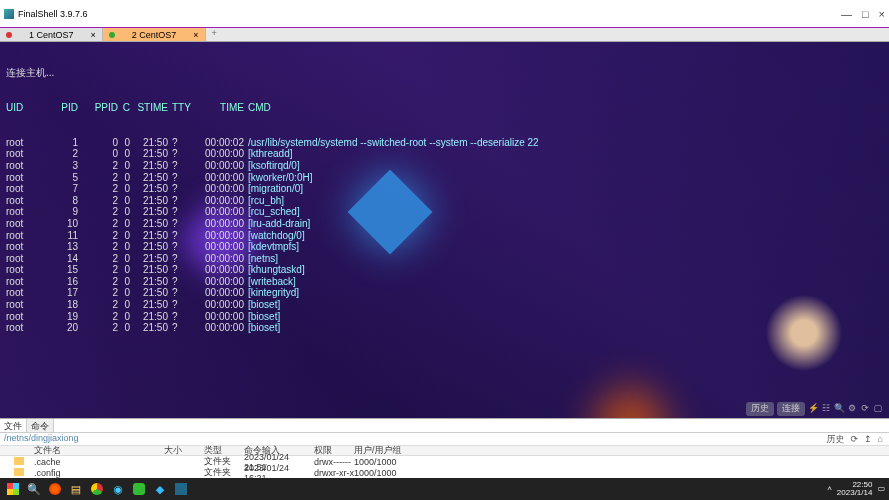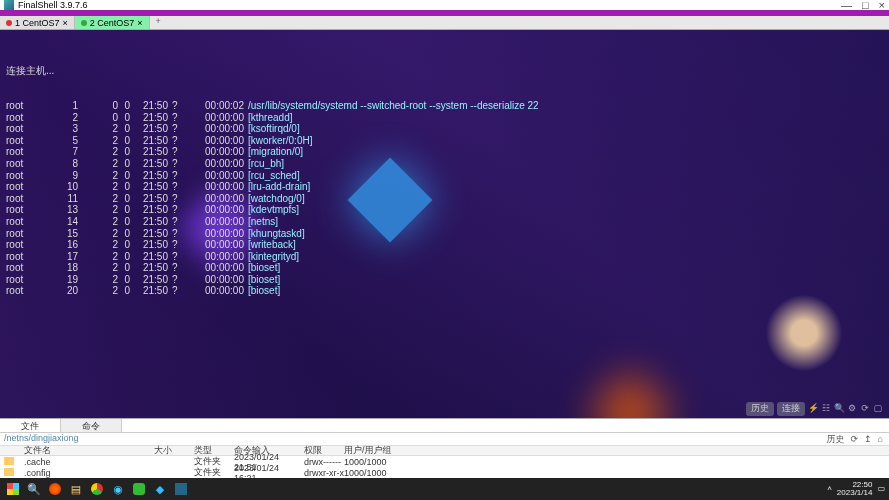--- a/index.html
+++ b/index.html
@@ -1,50 +1,50 @@
 <!DOCTYPE html>
 <html><head>
 <meta charset="utf-8">
 <style>
 *{margin:0;padding:0;box-sizing:border-box;font-family:"Microsoft YaHei","Segoe UI",sans-serif}
 body{width:889px;height:500px;overflow:hidden;background:#1a1030;display:flex;flex-direction:column}
-.titlebar{height:16px;background:#fff;display:flex;align-items:center;font-size:9px;padding:0 4px;justify-content:space-between;border-bottom:6px solid #a21caf}
+.titlebar{height:28px;background:#fff;display:flex;align-items:center;font-size:9px;padding:0 4px;justify-content:space-between;border-bottom:1px solid #a21caf}
 .title-left{display:flex;align-items:center;gap:4px}
 .title-icon{width:10px;height:10px;background:linear-gradient(135deg,#4aa,#268)}
 .win-ctrl{display:flex;gap:10px;font-size:11px;color:#444}
 .win-ctrl span{cursor:pointer}
 .tabbar{height:14px;background:#e8e8e8;display:flex;align-items:stretch;font-size:9px;border-bottom:1px solid #aaa}
-.tab{display:flex;align-items:center;gap:3px;padding:0 6px;border-right:1px solid #bbb;background:#e0e0e0}
-.tab.active{background:#86efac}
+.tab{display:flex;align-items:center;gap:17px;padding:0 6px;border-right:1px solid #bbb;background:#e0e0e0}
+.tab.active{background:#fdba74}
 .dot{width:6px;height:6px;border-radius:50%}
 .dot.red{background:#d33}
 .dot.green{background:#3a3}
 .tab-add{padding:0 6px;color:#666}
 .terminal{flex:1;position:relative;font-family:Consolas,monospace;font-size:10px;color:#ddd;line-height:11.6px;overflow:hidden}
 .bg{position:absolute;inset:0;background:
  linear-gradient(135deg,rgba(60,20,120,.5),rgba(20,10,60,.5)),
  linear-gradient(45deg,#2a1850 0%,#1a1040 30%,#3a2070 60%,#2a1a60 100%)}
 .bg::before{content:"";position:absolute;left:360px;top:140px;width:60px;height:60px;background:#3af;transform:rotate(45deg);box-shadow:0 0 40px #3af,380px 140px 50px #0ff,320px -20px 40px #f60,-100px 140px 30px #84f;opacity:.7}
 .bg::after{content:"";position:absolute;right:40px;bottom:40px;width:90px;height:90px;background:radial-gradient(circle,#fda 20%,transparent 60%);opacity:.85}
-.term-content{position:relative;padding:12px 6px;white-space:pre}
+.term-content{position:relative;padding:2px 6px;white-space:pre}
 .row{display:flex}
 .c-uid{width:28px}.c-pid{width:44px;text-align:right}.c-ppid{width:40px;text-align:right}.c-c{width:12px;text-align:right}.c-stime{width:38px;text-align:right}.c-tty{width:16px;padding-left:4px}.c-time{width:60px;text-align:right}.c-cmd{padding-left:4px}
 .hdr{color:#8fd}
 .cmd-col{color:#9ef}
 .hint{position:absolute;left:170px;bottom:2px;font-size:9px;color:#bbb}
 .term-footer{position:absolute;right:6px;bottom:2px;display:flex;gap:3px;align-items:center;font-size:9px;color:#ccc}
 .pill{background:rgba(120,120,140,.6);padding:1px 5px;border-radius:3px}
 .ticon{width:10px;text-align:center;opacity:.8}
 .bottom-panel{background:#fff;display:flex;flex-direction:column;border-top:1px solid #aaa;font-size:9px;color:#333}
 .bottom-tabs{height:14px;display:flex;border-bottom:1px solid #ccc}
-.btab{padding:1px 21px;border-right:1px solid #ccc;background:#eee}
+.btab{padding:1px 4px;border-right:1px solid #ccc;background:#eee}
 .btab.active{background:#fff}
 .breadcrumb{height:12px;color:#58a;padding:0 4px;font-size:9px}
 .file-toolbar{height:12px;display:flex;align-items:center;gap:6px;padding:0 6px;color:#555}
-.file-head,.file-row{display:flex;padding:0 4px;height:11px;align-items:center}
+.file-head,.file-row{display:flex;padding:0 14px;height:11px;align-items:center}
 .file-head{background:#f4f4f4;color:#444;border-top:1px solid #ddd;border-bottom:1px solid #ddd}
 .fc1{width:20px}.fc2{width:130px}.fc3{width:40px}.fc4{width:40px}.fc5{width:70px}.fc6{width:40px}.fc7{width:60px}
 .fico{width:10px;height:8px;background:#fc6;display:inline-block;margin-right:3px}
 .taskbar{height:22px;background:#222;display:flex;align-items:center;justify-content:space-between;padding:0 4px;font-size:9px;color:#eee}
 .task-left{display:flex;align-items:center;gap:3px}
 .ticon-tb{width:18px;height:18px;display:flex;align-items:center;justify-content:center;font-size:11px}
 .win-logo{width:12px;height:12px;background:conic-gradient(#4cf 0 90deg,#8d2 0 180deg,#fc2 0 270deg,#f44 0)}
 .firefox{width:12px;height:12px;border-radius:50%;background:radial-gradient(circle,#f60 30%,#d20)}
 .file-e{color:#fc6}
 .chrome{width:12px;height:12px;border-radius:50%;background:conic-gradient(#d33 0 120deg,#3b3 0 240deg,#fc0 0)}
@@ -81,20 +81,21 @@
       <span>2 CentOS7</span>
       <span>×</span>
     </div>
   <div class="tab-add">+</div>
 </div>
 
 <div class="terminal">
   <div class="bg"></div>
   <div class="term-content">
     <div>连接主机...</div>
+    <div class="row hdr"><span class="c-uid">UID</span><span class="c-pid">PID</span><span class="c-ppid">PPID</span><span class="c-c">C</span><span class="c-stime">STIME</span><span class="c-tty">TTY</span><span class="c-time">TIME</span><span class="c-cmd">CMD</span></div>
     <div id="proc-rows"><div class="row"><span class="c-uid">root</span><span class="c-pid">1</span><span class="c-ppid">0</span><span class="c-c">0</span><span class="c-stime">21:50</span><span class="c-tty">?</span><span class="c-time">00:00:02</span><span class="c-cmd cmd-col">/usr/lib/systemd/systemd --switched-root --system --deserialize 22</span></div><div class="row"><span class="c-uid">root</span><span class="c-pid">2</span><span class="c-ppid">0</span><span class="c-c">0</span><span class="c-stime">21:50</span><span class="c-tty">?</span><span class="c-time">00:00:00</span><span class="c-cmd cmd-col">[kthreadd]</span></div><div class="row"><span class="c-uid">root</span><span class="c-pid">3</span><span class="c-ppid">2</span><span class="c-c">0</span><span class="c-stime">21:50</span><span class="c-tty">?</span><span class="c-time">00:00:00</span><span class="c-cmd cmd-col">[ksoftirqd/0]</span></div><div class="row"><span class="c-uid">root</span><span class="c-pid">5</span><span class="c-ppid">2</span><span class="c-c">0</span><span class="c-stime">21:50</span><span class="c-tty">?</span><span class="c-time">00:00:00</span><span class="c-cmd cmd-col">[kworker/0:0H]</span></div><div class="row"><span class="c-uid">root</span><span class="c-pid">7</span><span class="c-ppid">2</span><span class="c-c">0</span><span class="c-stime">21:50</span><span class="c-tty">?</span><span class="c-time">00:00:00</span><span class="c-cmd cmd-col">[migration/0]</span></div><div class="row"><span class="c-uid">root</span><span class="c-pid">8</span><span class="c-ppid">2</span><span class="c-c">0</span><span class="c-stime">21:50</span><span class="c-tty">?</span><span class="c-time">00:00:00</span><span class="c-cmd cmd-col">[rcu_bh]</span></div><div class="row"><span class="c-uid">root</span><span class="c-pid">9</span><span class="c-ppid">2</span><span class="c-c">0</span><span class="c-stime">21:50</span><span class="c-tty">?</span><span class="c-time">00:00:00</span><span class="c-cmd cmd-col">[rcu_sched]</span></div><div class="row"><span class="c-uid">root</span><span class="c-pid">10</span><span class="c-ppid">2</span><span class="c-c">0</span><span class="c-stime">21:50</span><span class="c-tty">?</span><span class="c-time">00:00:00</span><span class="c-cmd cmd-col">[lru-add-drain]</span></div><div class="row"><span class="c-uid">root</span><span class="c-pid">11</span><span class="c-ppid">2</span><span class="c-c">0</span><span class="c-stime">21:50</span><span class="c-tty">?</span><span class="c-time">00:00:00</span><span class="c-cmd cmd-col">[watchdog/0]</span></div><div class="row"><span class="c-uid">root</span><span class="c-pid">13</span><span class="c-ppid">2</span><span class="c-c">0</span><span class="c-stime">21:50</span><span class="c-tty">?</span><span class="c-time">00:00:00</span><span class="c-cmd cmd-col">[kdevtmpfs]</span></div><div class="row"><span class="c-uid">root</span><span class="c-pid">14</span><span class="c-ppid">2</span><span class="c-c">0</span><span class="c-stime">21:50</span><span class="c-tty">?</span><span class="c-time">00:00:00</span><span class="c-cmd cmd-col">[netns]</span></div><div class="row"><span class="c-uid">root</span><span class="c-pid">15</span><span class="c-ppid">2</span><span class="c-c">0</span><span class="c-stime">21:50</span><span class="c-tty">?</span><span class="c-time">00:00:00</span><span class="c-cmd cmd-col">[khungtaskd]</span></div><div class="row"><span class="c-uid">root</span><span class="c-pid">16</span><span class="c-ppid">2</span><span class="c-c">0</span><span class="c-stime">21:50</span><span class="c-tty">?</span><span class="c-time">00:00:00</span><span class="c-cmd cmd-col">[writeback]</span></div><div class="row"><span class="c-uid">root</span><span class="c-pid">17</span><span class="c-ppid">2</span><span class="c-c">0</span><span class="c-stime">21:50</span><span class="c-tty">?</span><span class="c-time">00:00:00</span><span class="c-cmd cmd-col">[kintegrityd]</span></div><div class="row"><span class="c-uid">root</span><span class="c-pid">18</span><span class="c-ppid">2</span><span class="c-c">0</span><span class="c-stime">21:50</span><span class="c-tty">?</span><span class="c-time">00:00:00</span><span class="c-cmd cmd-col">[bioset]</span></div><div class="row"><span class="c-uid">root</span><span class="c-pid">19</span><span class="c-ppid">2</span><span class="c-c">0</span><span class="c-stime">21:50</span><span class="c-tty">?</span><span class="c-time">00:00:00</span><span class="c-cmd cmd-col">[bioset]</span></div><div class="row"><span class="c-uid">root</span><span class="c-pid">20</span><span class="c-ppid">2</span><span class="c-c">0</span><span class="c-stime">21:50</span><span class="c-tty">?</span><span class="c-time">00:00:00</span><span class="c-cmd cmd-col">[bioset]</span></div></div>
   </div>
   <div class="term-footer">
     <span class="pill">历史</span>
     <span class="pill">连接</span>
     <span class="ticon">⚡</span>
     <span class="ticon">☷</span>
     <span class="ticon">🔍</span>
     <span class="ticon">⚙</span>
     <span class="ticon">⟳</span>

